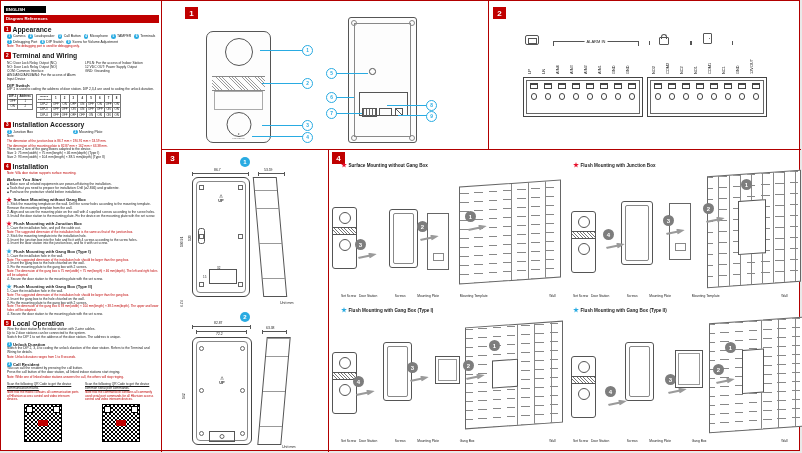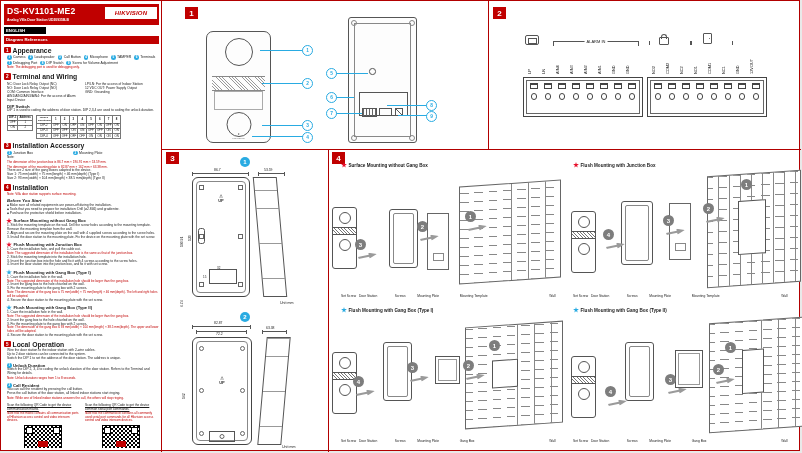--- a/index.html
+++ b/index.html
@@ -136,25 +136,20 @@
   .qlabels span:nth-of-type(4){left:34%;}
   .qlabels span:nth-of-type(5){left:53%;}
   .qlabels span:nth-of-type(6){left:93%;}
 </style>
 </head>
 <body>
 
 <div class="page">
 
   <div class="leftcol">
-    <div class="hdr">
-      <div class="hdr-model">DS-KV1101-ME2</div>
-      <div class="hdr-sub">Analog Villa Door Station UD20935B-B</div>
-      <div class="hdr-logo">HIKVISION</div>
-    </div>
     <div class="bar black">ENGLISH</div>
     <div class="bar redbg">Diagram References</div>
 
     <div class="sec">
       <span class="snum">1</span>
       <b>Appearance</b>
     </div>
     <div class="items">
 
         <span class="item">

